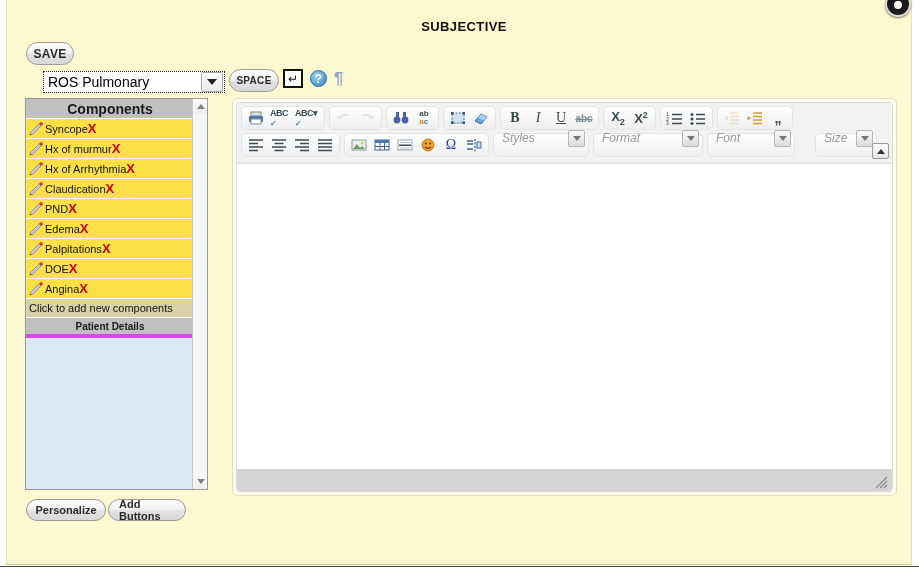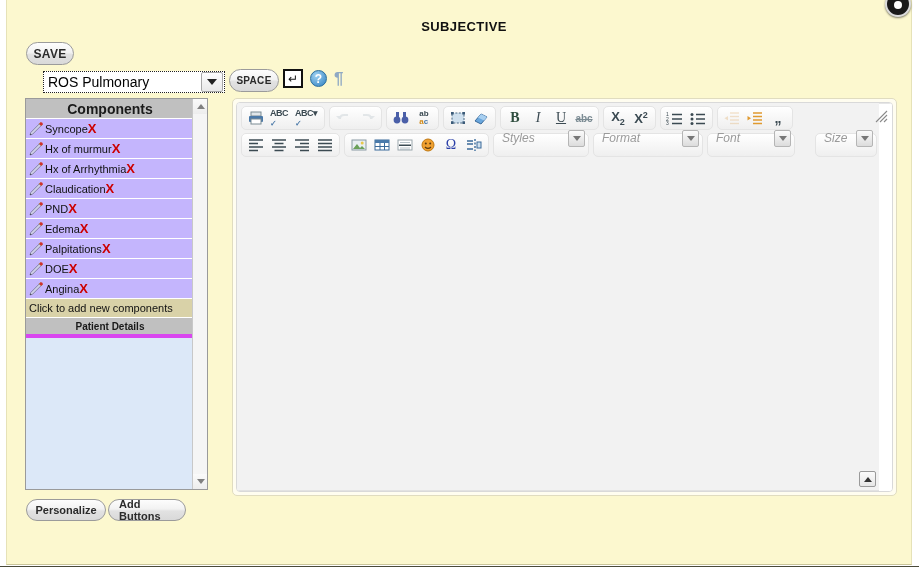--- a/index.html
+++ b/index.html
@@ -88,21 +88,21 @@
     position:absolute; left:18px; top:98px; width:183px; height:392px;
     border:1px solid #9a9a9a; background:#ffffff; overflow:hidden;
   }
   .comp-list { position:absolute; left:0; top:0; width:168px; height:392px; }
   .panel-head {
     height:20px; background:#c0c0c0; border-bottom:1px solid #ffffff;
     display:flex; align-items:center; justify-content:center;
     font-weight:bold; font-size:14px; color:#1a1a1a;
   }
   .comp-item {
-    height:20px; background:#c4b5fd;
+    height:20px; background:#fde047;
     border-bottom:1px solid #ffffff;
     display:flex; align-items:center; padding-left:2px;
     font-size:11px; color:#111;
   }
   .pencil { width:16px; height:16px; flex:0 0 16px; margin-right:1px; }
   .redx { color:#cc0000; font-weight:bold; font-size:13px; margin-left:0px; line-height:1; }
   .comp-add {
     height:19px; background:#d9d2a8; border-bottom:1px solid #ffffff;
     display:flex; align-items:center; padding-left:3px; font-size:11px; color:#111;
   }
@@ -131,21 +131,21 @@
   .editor {
     position:absolute; left:225px; top:98px; width:665px; height:398px;
     background:#fffdf0;
     border:1px solid #e0dcc0; border-radius:5px;
     padding:3px;
   }
   .editor-inner {
     width:100%; height:100%;
     background:#ffffff;
     border:1px solid #d9d9d9; border-radius:4px;
-    display:flex; flex-direction:row; overflow:hidden;
+    display:flex; flex-direction:column; overflow:hidden;
   }
   .toolbar {
     background:#f2f2f2; padding:3px 2px 2px 4px;
     border-bottom:1px solid #e2e2e2;
     position:relative;
   }
   .trow { display:flex; align-items:center; gap:4px; margin-bottom:3px; }
   .tgroup {
     display:flex; align-items:center; gap:1px;
     background:linear-gradient(to bottom,#ffffff,#efefef);

